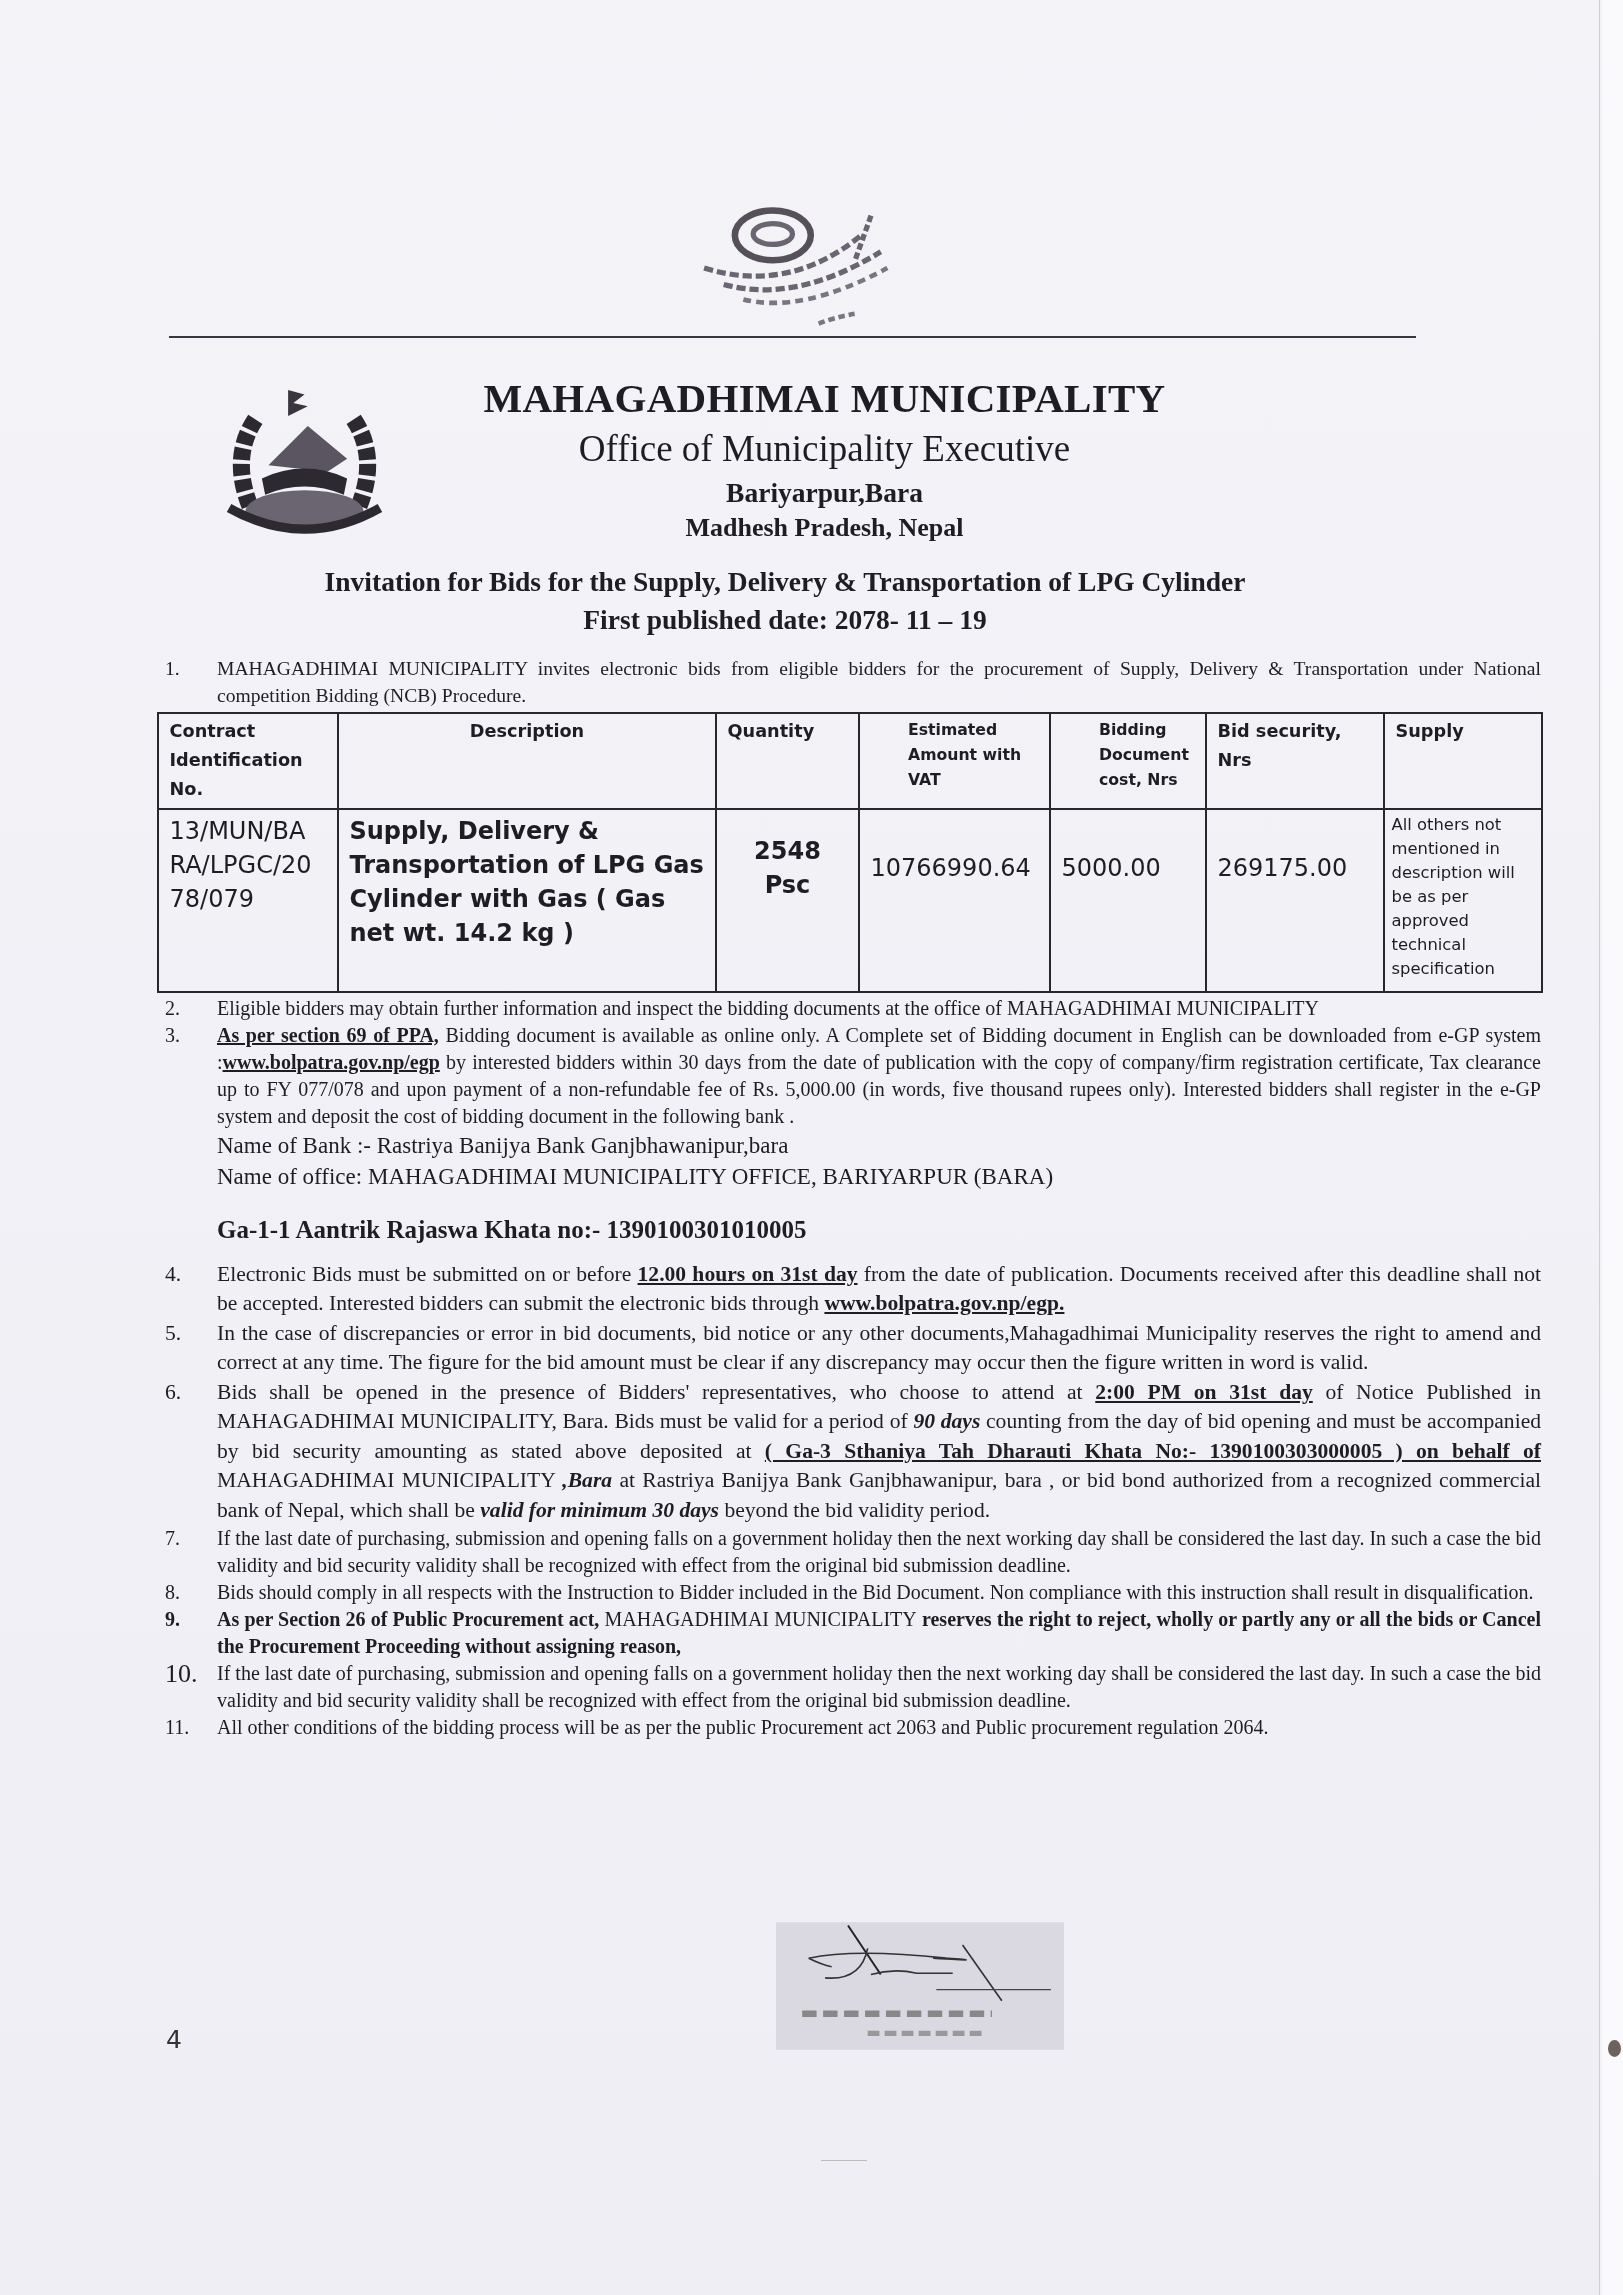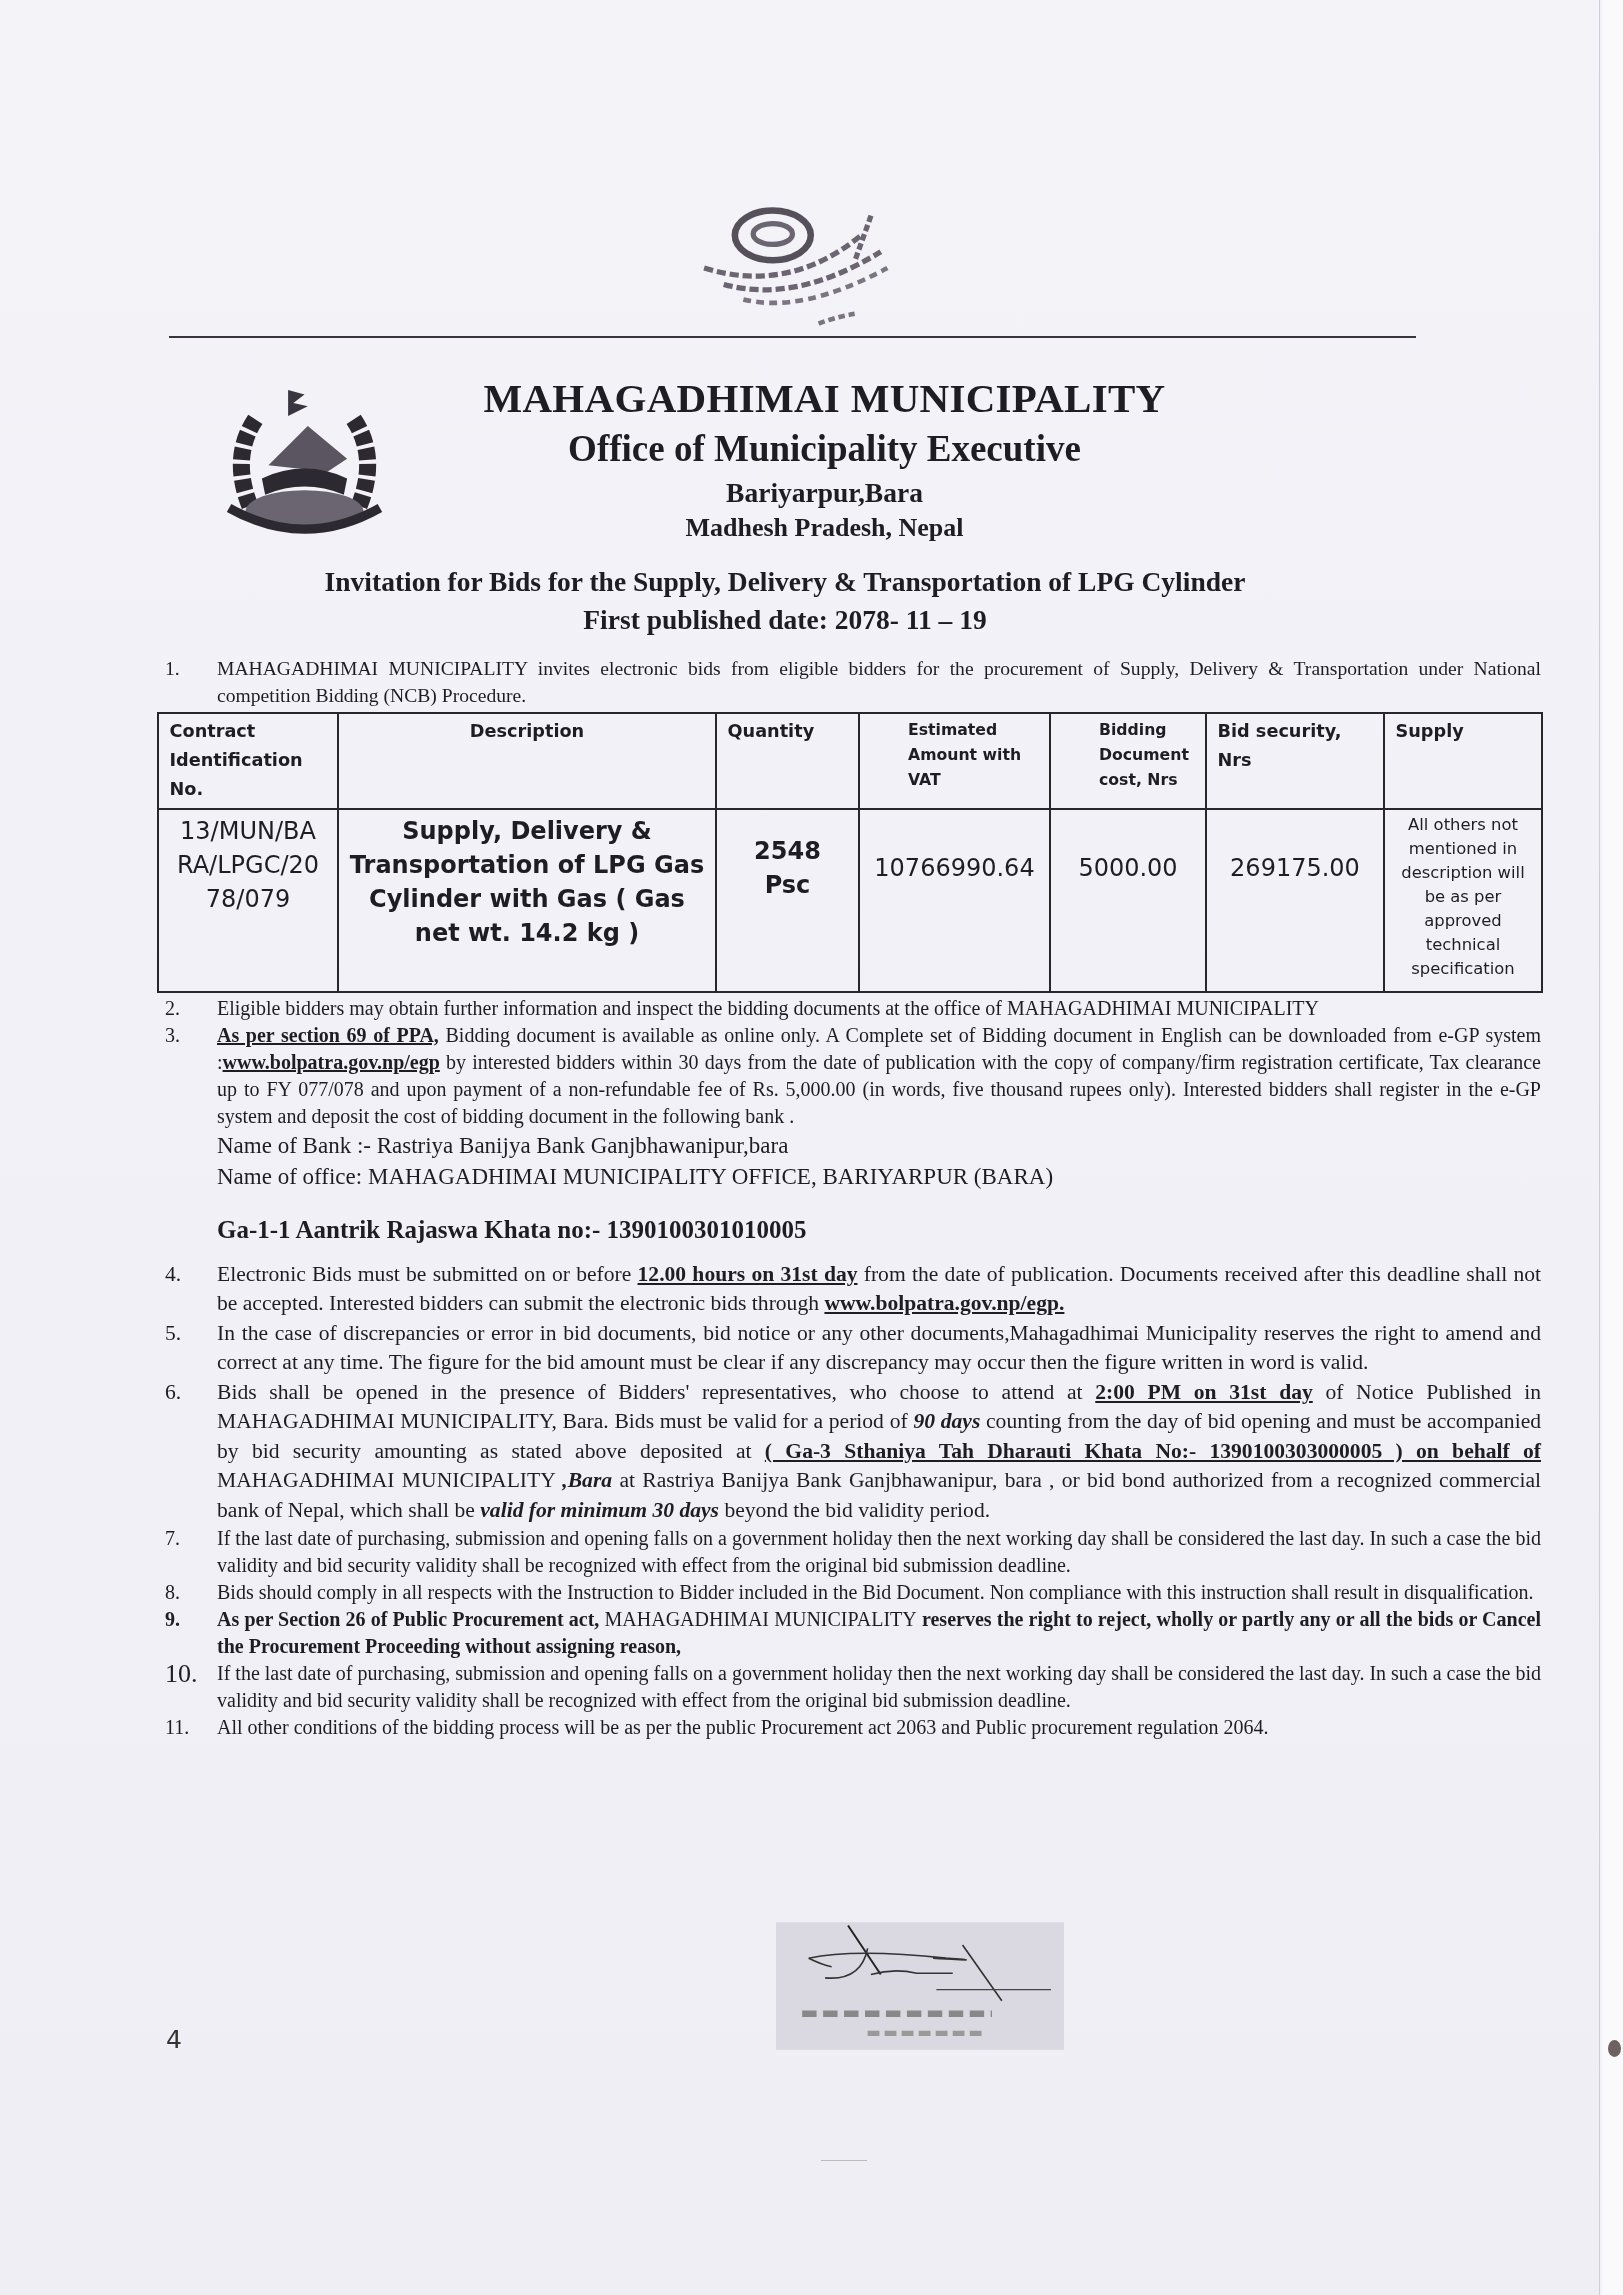--- a/index.html
+++ b/index.html
@@ -26,21 +26,21 @@
     }
 
     
     .top-emblem { position: absolute; left: 691px; top: 196px; width: 216px; height: 131px; }
     .top-rule { position: absolute; left: 169px; top: 336px; width: 1247px; height: 2px; background: #3a3340; }
 
     
     .nepal-emblem { position: absolute; left: 216px; top: 380px; width: 177px; height: 164px; }
     .header { position: absolute; left: 196px; top: 373px; width: 1178px; text-align: center; }
     .h-title { font-size: 41px; font-weight: bold; letter-spacing: 0.3px; margin-left: 79px; line-height: 51px; }
-    .h-office { font-size: 37px; font-weight: bold; margin-left: 79px; line-height: 50px; }
+    .h-office { font-size: 37px; font-weight: normal; margin-left: 79px; line-height: 50px; }
     .h-place { font-size: 27.5px; font-weight: bold; margin-left: 79px; line-height: 37px; }
     .h-region { font-size: 26px; font-weight: bold; margin-left: 79px; line-height: 33px; }
     .h-invite { font-size: 27.5px; font-weight: bold; line-height: 41px; margin-top: 17px; }
     .h-date { font-size: 27.5px; font-weight: bold; line-height: 35px; }
 
     
     .content { position: absolute; left: 157px; top: 655px; width: 1384px; }
     .para { position: relative; padding-left: 60px; font-size: 20px; line-height: 27px; text-align: justify; }
     .para .num { position: absolute; left: 7.9px; top: 0; width: 46px; }
     .para.big { font-size: 21.6px; line-height: 29.5px; }
@@ -52,21 +52,21 @@
     
     table.bids {
       border-collapse: collapse; width: 1384px; margin: 2.6px 0 0 0;
       font-family: "DejaVu Sans", "Liberation Sans", sans-serif;
       table-layout: fixed;
     }
     table.bids th, table.bids td { border: 2px solid #2a2630; vertical-align: top; padding: 3.9px 10.5px; }
     table.bids th { font-size: 17.7px; font-weight: bold; text-align: left; line-height: 29px; height: 89px; }
     table.bids th.center { text-align: center; border-radius: 32px; }
     table.bids th.small { font-size: 15.7px; line-height: 25px; padding-left: 48px; }
-    table.bids td { font-size: 24px; line-height: 34px; height: 183px; text-align: center; }
+    table.bids td { font-size: 24px; line-height: 34px; height: 183px; }
     table.bids td.desc { font-weight: bold; font-size: 24px; line-height: 34px; }
     table.bids td.mid { vertical-align: middle; padding-top: 0; padding-bottom: 65px; }
     table.bids td.qty { font-weight: bold; text-align: center; }
     table.bids td.remark { font-size: 16.4px; line-height: 24px; padding: 2.6px 6.5px; }
 
     .bank-lines { padding-left: 60px; font-size: 23px; line-height: 31px; }
     .khata { padding-left: 60px; font-size: 25px; font-weight: bold; margin-top: 21px; line-height: 34px; font-family: Liberation Serif, serif; }
 
     
     .signature { position: absolute; left: 776px; top: 1922px; width: 288px; height: 128px; }

